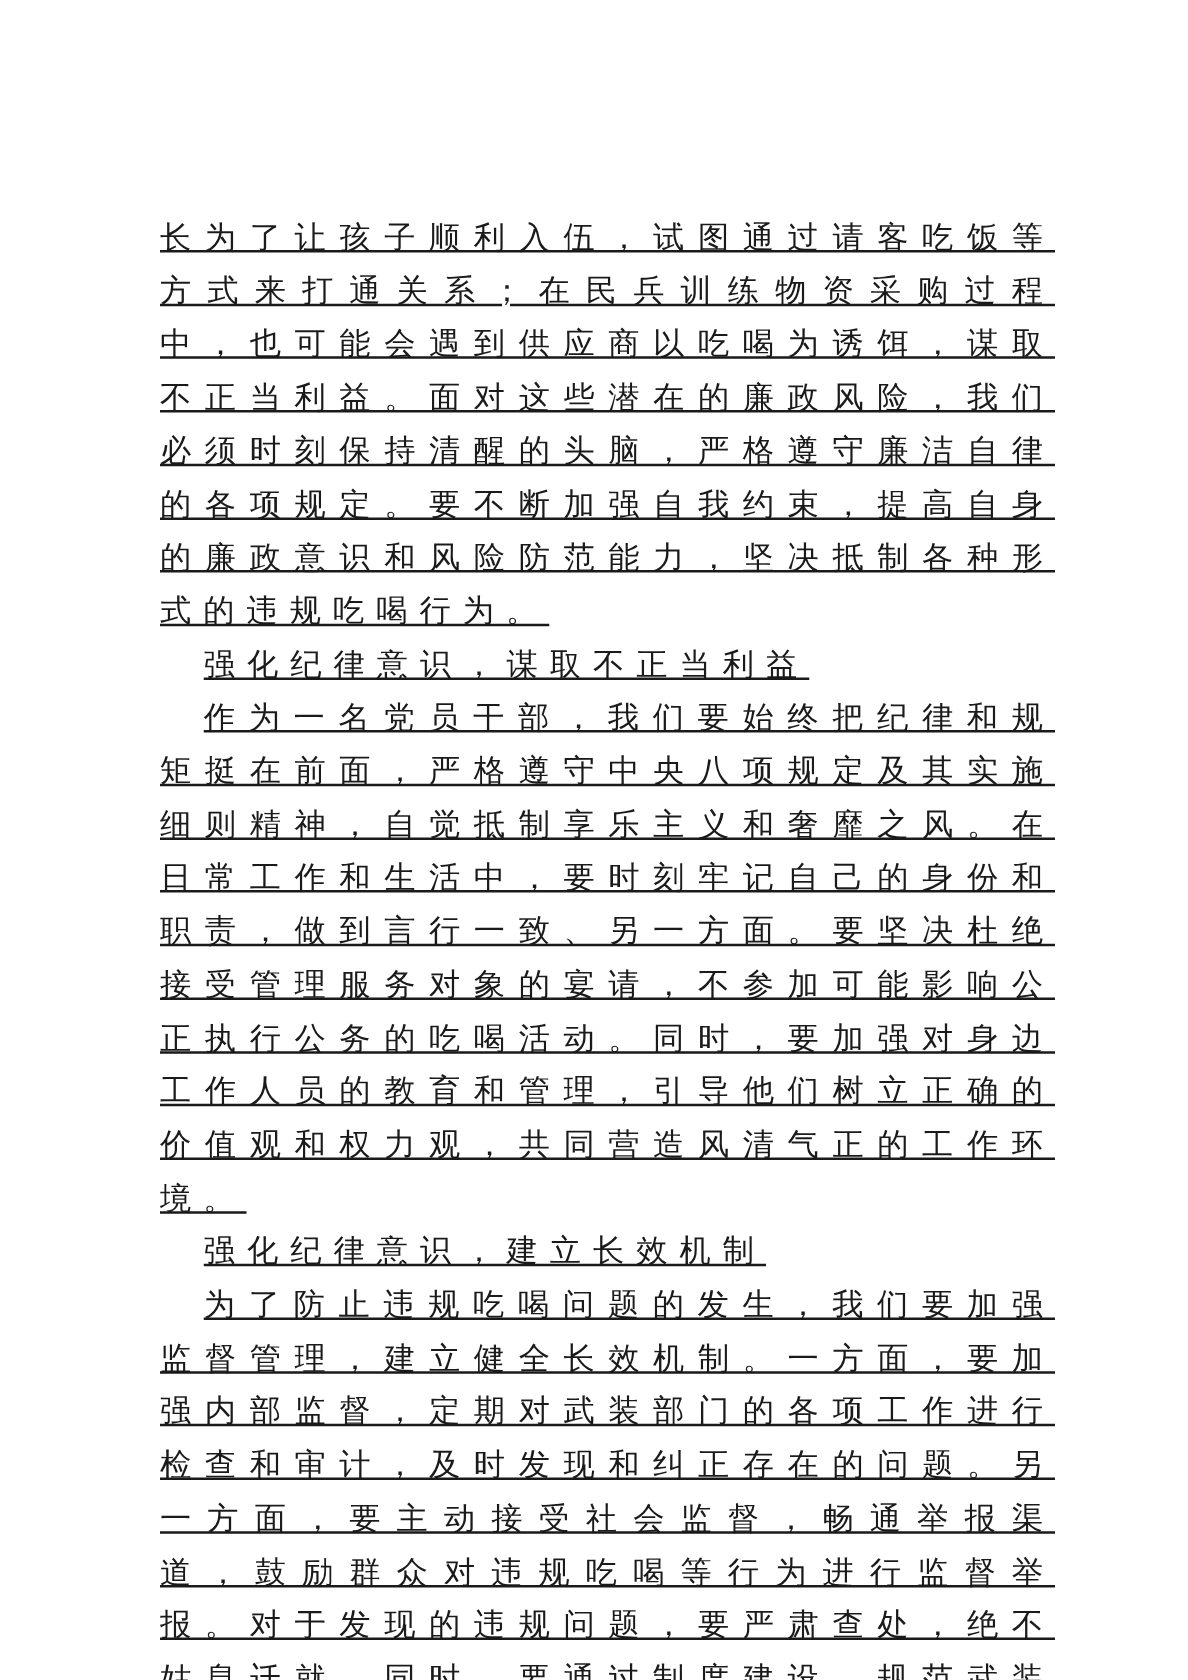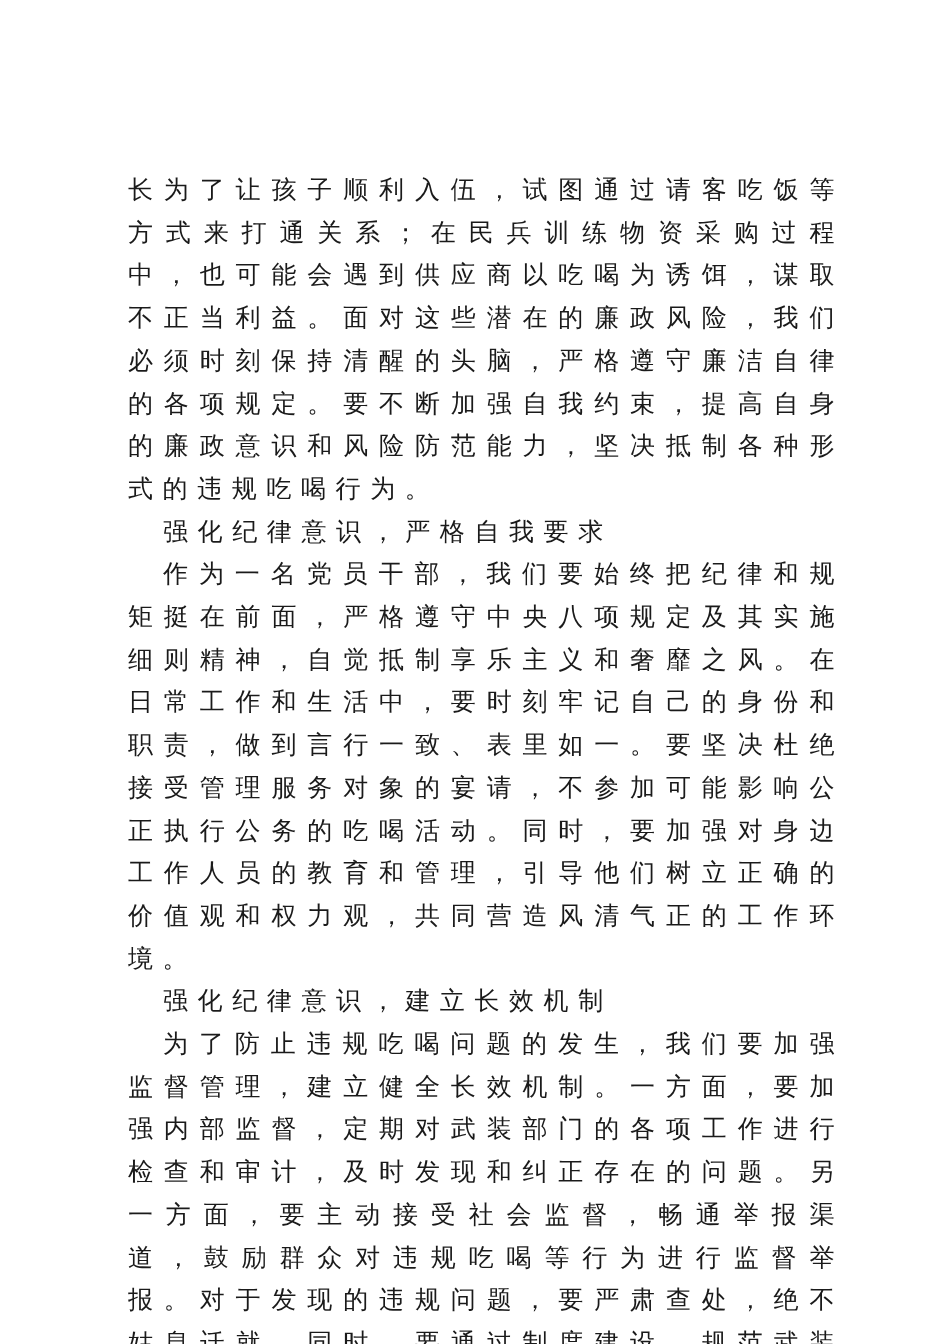--- a/index.html
+++ b/index.html
@@ -29,29 +29,30 @@
     font-family: "DejaVu Serif", "Liberation Serif", serif;
     font-size: 25px;
     line-height: 42.7px;
     color: #1a1a1a;
     letter-spacing: 9.6px;
     text-align: justify;
   }
   .content p {
     margin: 0;
     padding: 0;
+    text-decoration: underline;
   }
   .indent {
     text-indent: 35px;
   }
 </style>
 </head>
 <body>
 
 <div class="page">
   <div class="content">
     <p>长为了让孩子顺利入伍，试图通过请客吃饭等方式来打通关系；在民兵训练物资采购过程中，也可能会遇到供应商以吃喝为诱饵，谋取不正当利益。面对这些潜在的廉政风险，我们必须时刻保持清醒的头脑，严格遵守廉洁自律的各项规定。要不断加强自我约束，提高自身的廉政意识和风险防范能力，坚决抵制各种形式的违规吃喝行为。</p>
-    <p class="indent">强化纪律意识，严格自我要求</p>
-    <p class="indent">作为一名党员干部，我们要始终把纪律和规矩挺在前面，严格遵守中央八项规定及其实施细则精神，自觉抵制享乐主义和奢靡之风。在日常工作和生活中，要时刻牢记自己的身份和职责，做到言行一致、表里如一。要坚决杜绝接受管理服务对象的宴请，不参加可能影响公正执行公务的吃喝活动。同时，要加强对身边工作人员的教育和管理，引导他们树立正确的价值观和权力观，共同营造风清气正的工作环境。</p>
+    <p class="indent">强化纪律意识，谋取不正当利益</p>
+    <p class="indent">作为一名党员干部，我们要始终把纪律和规矩挺在前面，严格遵守中央八项规定及其实施细则精神，自觉抵制享乐主义和奢靡之风。在日常工作和生活中，要时刻牢记自己的身份和职责，做到言行一致、另一方面。要坚决杜绝接受管理服务对象的宴请，不参加可能影响公正执行公务的吃喝活动。同时，要加强对身边工作人员的教育和管理，引导他们树立正确的价值观和权力观，共同营造风清气正的工作环境。</p>
     <p class="indent">强化纪律意识，建立长效机制</p>
     <p class="indent">为了防止违规吃喝问题的发生，我们要加强监督管理，建立健全长效机制。一方面，要加强内部监督，定期对武装部门的各项工作进行检查和审计，及时发现和纠正存在的问题。另一方面，要主动接受社会监督，畅通举报渠道，鼓励群众对违规吃喝等行为进行监督举报。对于发现的违规问题，要严肃查处，绝不姑息迁就。同时，要通过制度建设，规范武装工作的各项流程和标准，从源头上杜绝违规吃喝等问题的发生。</p>
   </div>
 </div>
 
 </body></html>

